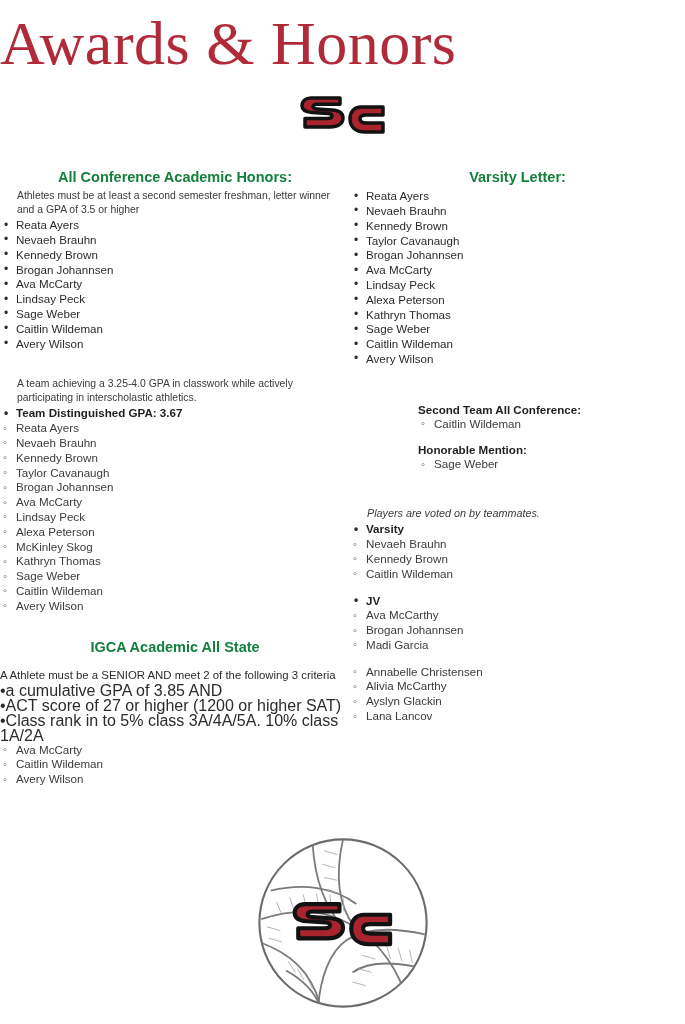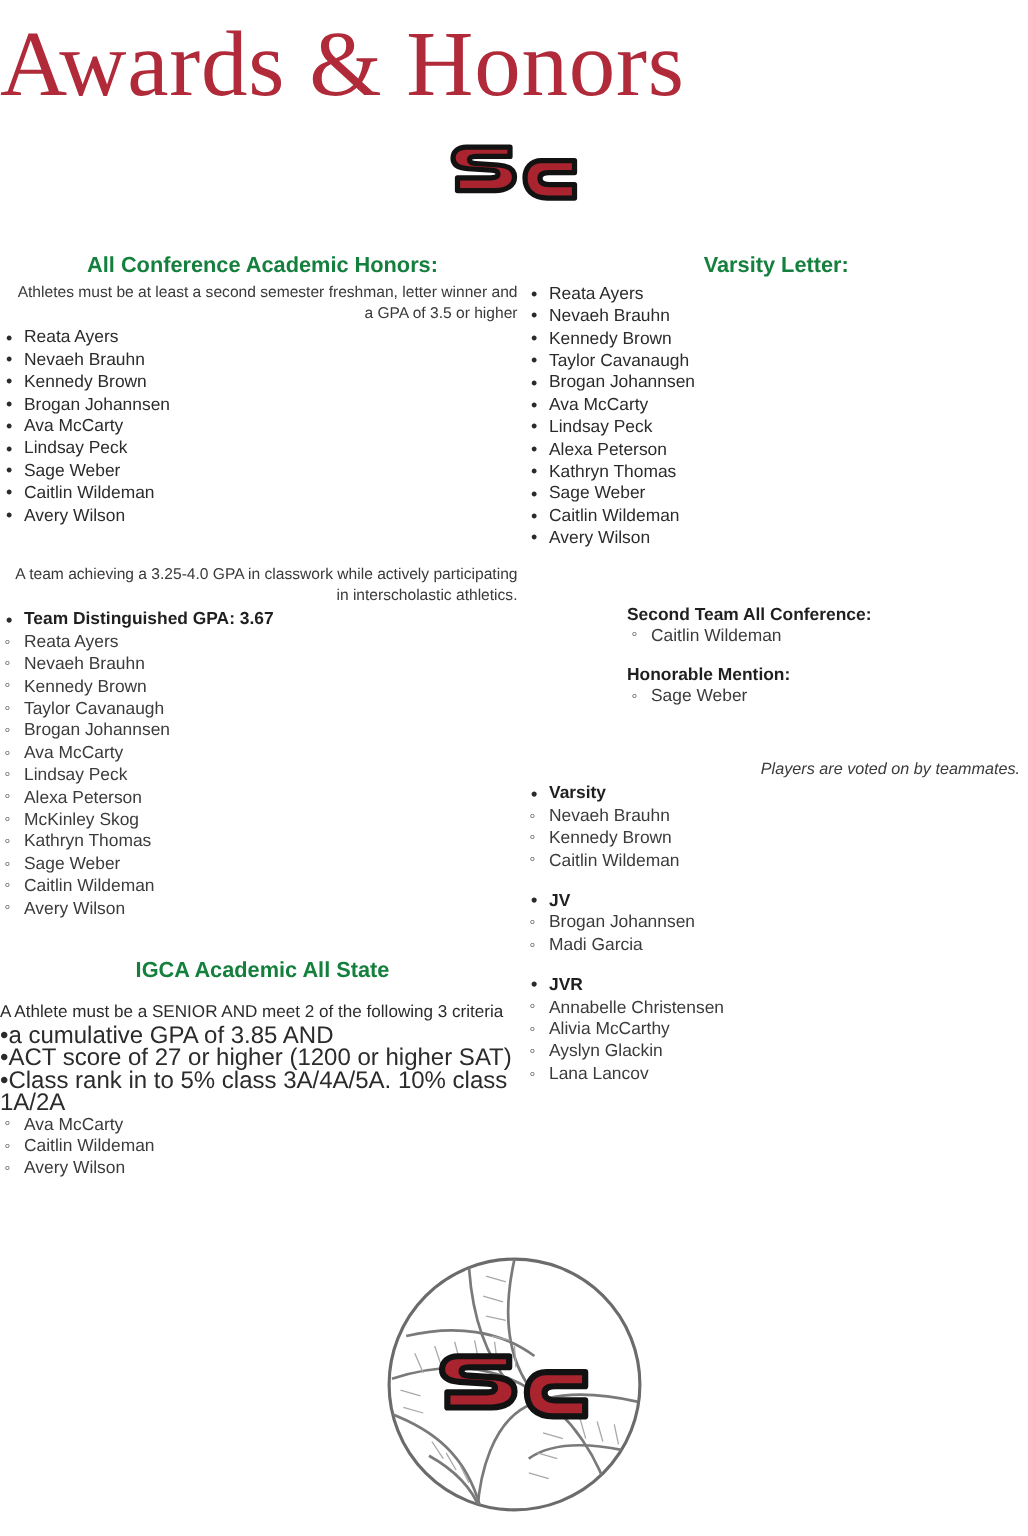--- a/index.html
+++ b/index.html
@@ -55,24 +55,24 @@
     font-size: 14.5px;
     font-weight: 700;
     color: #15803d;
     text-align: center;
     margin: 0 0 3px 0;
     line-height: 1.25;
   }
   .sec-sub {
     font-size: 10.4px;
     line-height: 1.3;
-    text-align: right;
+    text-align: left;
     color: #3a3a3a;
     margin: 0 0 2px 0;
-    padding: 0 5px;
+    padding: 0 17px;
   }
   .sec-sub.italic { font-style: italic; font-size: 10.8px; }
 
   .sub-head {
     font-size: 11.6px;
     font-weight: 700;
     color: #1f1f1f;
     margin: 0 0 1px 0;
   }
   .gap { height: 12px; }
@@ -284,31 +284,29 @@
         </ul>
       </div>
 
       <div class="gap"></div>
 
       <div>
         <ul class="lvl1 ind-44">
           <li class="bold">JV</li>
         </ul>
         <ul class="lvl2 ind-62">
+          <li>Ava McCarthy</li>
           <li>Brogan Johannsen</li>
           <li>Madi Garcia</li>
         </ul>
       </div>
 
       <div class="gap"></div>
 
       <div>
-        <ul class="lvl1 ind-44">
-          <li class="bold">JVR</li>
-        </ul>
         <ul class="lvl2 ind-62">
           <li>Annabelle Christensen</li>
           <li>Alivia McCarthy</li>
           <li>Ayslyn Glackin</li>
           <li>Lana Lancov</li>
         </ul>
       </div>
     </div>
 
   </div>

